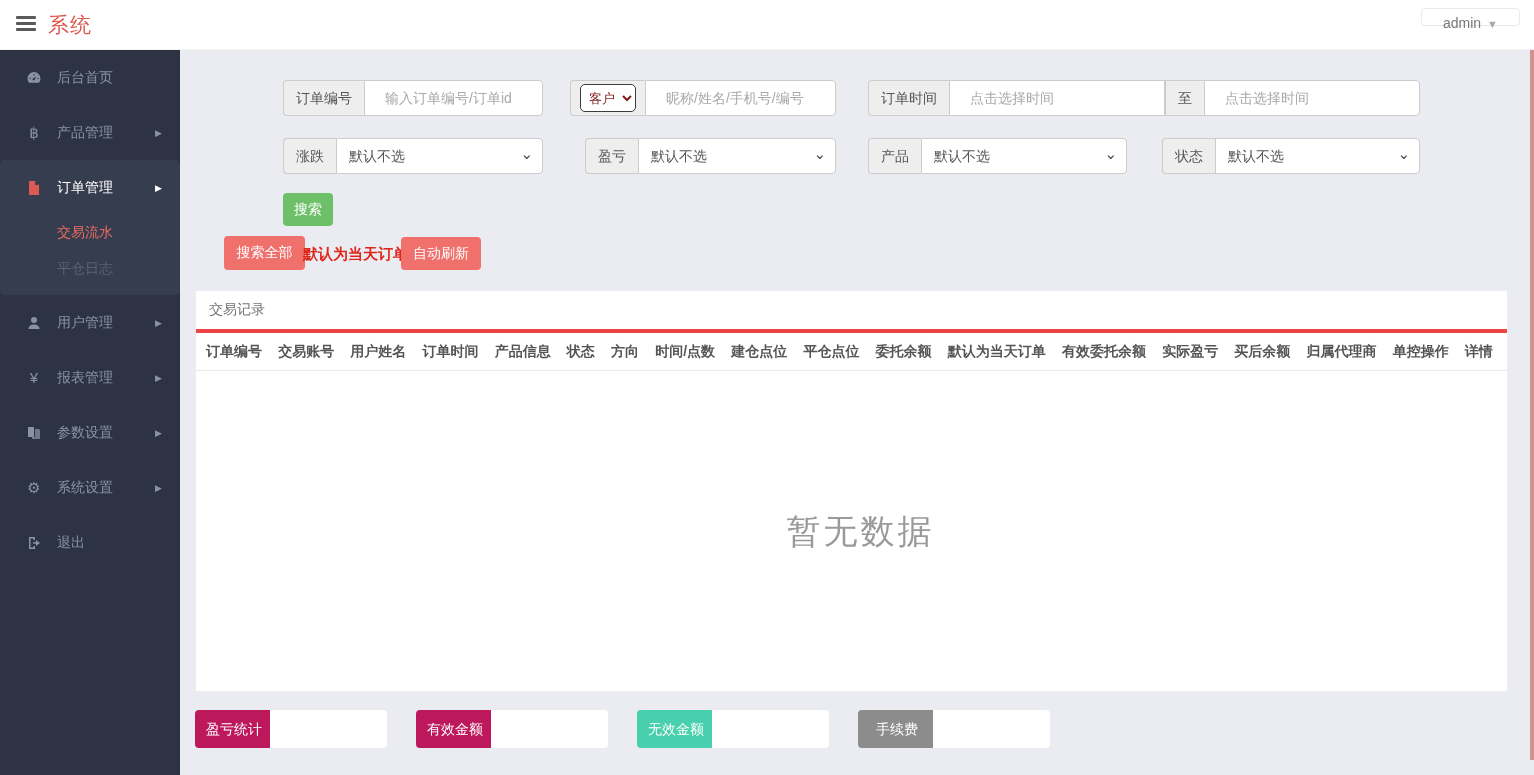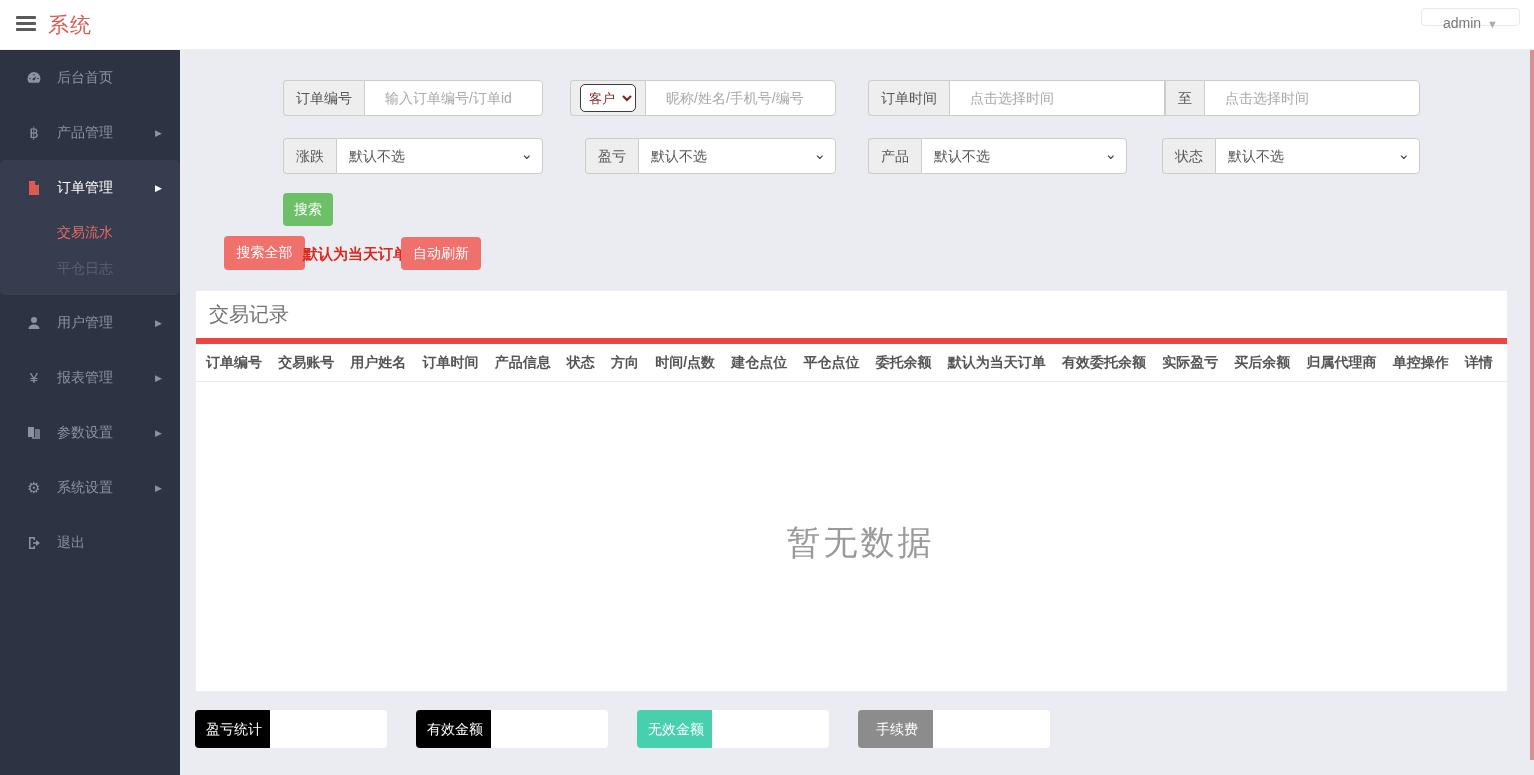--- a/index.html
+++ b/index.html
@@ -74,38 +74,38 @@
   .btn { border:none; border-radius:4px; color:#fff; font-size:14px; cursor:pointer; font-family:inherit; }
   .btn-search { position:absolute; left:103px; top:143px; width:50px; height:33px; background:#6ec068; }
   .btn-search-all { position:absolute; left:15px; top:186px; width:81px; height:34px; background:#f0716b;margin-left:29px; }
   .btn-refresh { position:absolute; left:221px; top:187px; width:80px; height:33px; background:#f0716b; }
   .today-note { position:absolute; left:123px; top:195px; color:#e0261b; font-weight:bold; font-size:15px; }
   
   .panel {
     position:absolute; left:15px; top:240px; width:1313px; height:402px;
     background:#fff; border:1px solid #ededf3; border-radius:2px;
   }
-  .panel-title { padding:10px 13px; font-size:20px; color:#737373; border-bottom:6px solid #ef4444; }
+  .panel-title { padding:10px 13px; font-size:14px; color:#737373; border-bottom:4px solid #ef4444; }
   .thead {
     display:flex; justify-content:space-between; align-items:center;
     padding:0 14px 0 10px; height:38px; border-bottom:1px solid #e9e9e9;
   }
   .thead .th { font-weight:bold; font-size:14px; color:#555; white-space:nowrap; }
   .tbody-empty { height:322px; display:flex; align-items:center; justify-content:center;margin-left:18px; }
   .empty-text { font-size:34px; color:#9a9a9a; letter-spacing:3px; }
   
   .stats { position:absolute; left:15px; top:660px; width:1315px; display:flex; }
   .stat { display:flex; height:38px; margin-right:29px; }
   .stat:last-child { margin-right:8px; }
   .stat-label {
     width:78px; text-align:center; line-height:38px; color:#fff;
     font-size:14px; border-radius:4px; white-space:nowrap;
   }
   .stat-value { width:117px; background:#fff; border-radius:0 4px 4px 0; margin-left:-3px; line-height:38px; padding:0 8px; color:#555; }
-  .c-red  { background:#000000; }
+  .c-red  { background:#be185d; }
   .c-gray { background:#8c8c8c; }
   .c-blue { background:#4fc0e8; }
   .c-teal { background:#48cfad; }
   svg.mi { width:16px; height:16px; fill:currentColor; }
 </style>
 </head>
 <body>
 
 <div class="topbar">
   <div class="hamburger">

